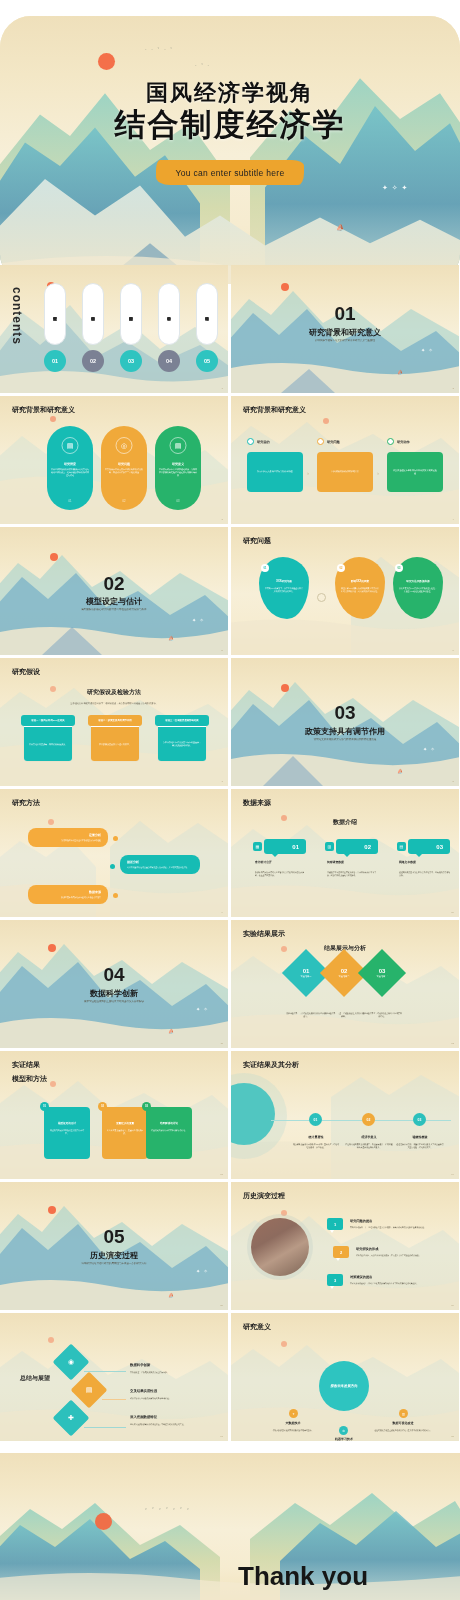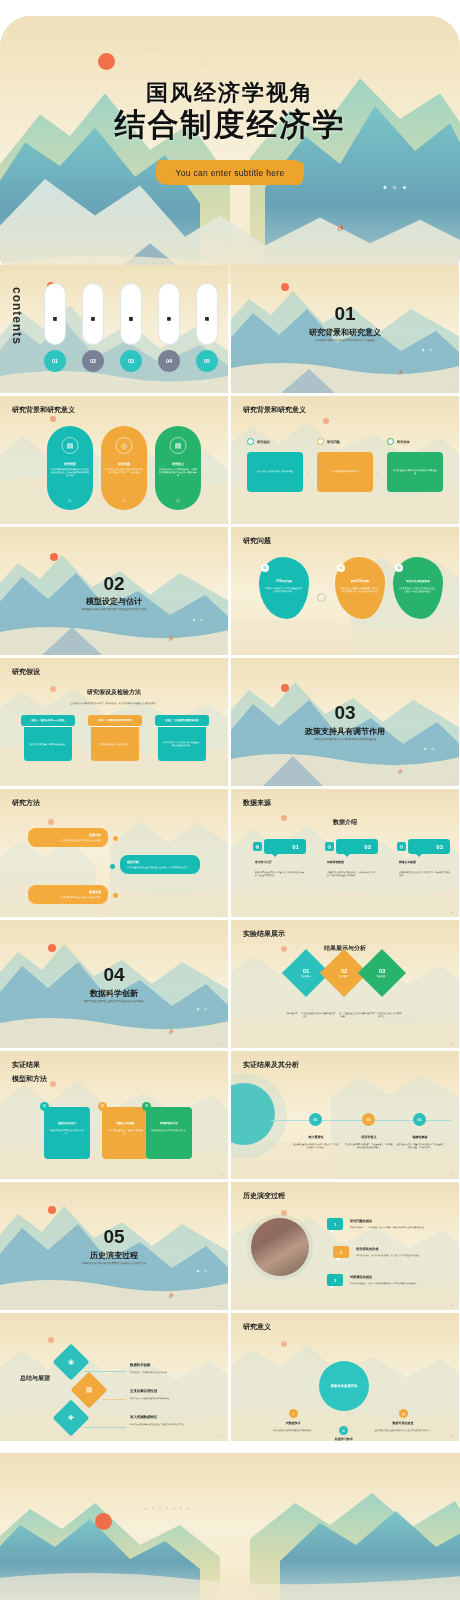--- a/index.html
+++ b/index.html
@@ -726,13 +726,14 @@
     </defs>
     <path d="M-10 92 L30 56 L62 76 L95 50 L140 92 L180 72 L220 104 L220 147 L-10 147Z" fill="url(#tg2)" opacity=".85"></path>
     <path d="M250 86 L295 50 L330 72 L372 40 L412 74 L455 48 L475 80 L475 147 L250 147Z" fill="url(#tg2)" opacity=".85"></path>
     <path d="M-10 104 L20 72 L55 94 L90 66 L130 106 L165 88 L200 116 L200 147 L-10 147Z" fill="url(#tg1)" opacity=".8"></path>
     <path d="M280 108 L320 70 L356 92 L396 58 L436 94 L475 72 L475 147 L280 147Z" fill="url(#tg1)" opacity=".8"></path>
     <path d="M-10 126 Q90 114 190 126 Q300 138 475 122 L475 147 L-10 147Z" fill="#f3ead1" opacity=".7"></path>
   </svg>
     </div>
   <div class="sun" style="left:95px;top:60px;width:17px;height:17px;"></div>
   <div class="birds" style="left:145px;top:52px;font-size:5px;">ᵥ ᵛ  ᵥ ᵛ ᵥ ᵛ ᵥ</div>
+  <div class="ty">Thank you</div>
 </div>
 
 </body></html>

